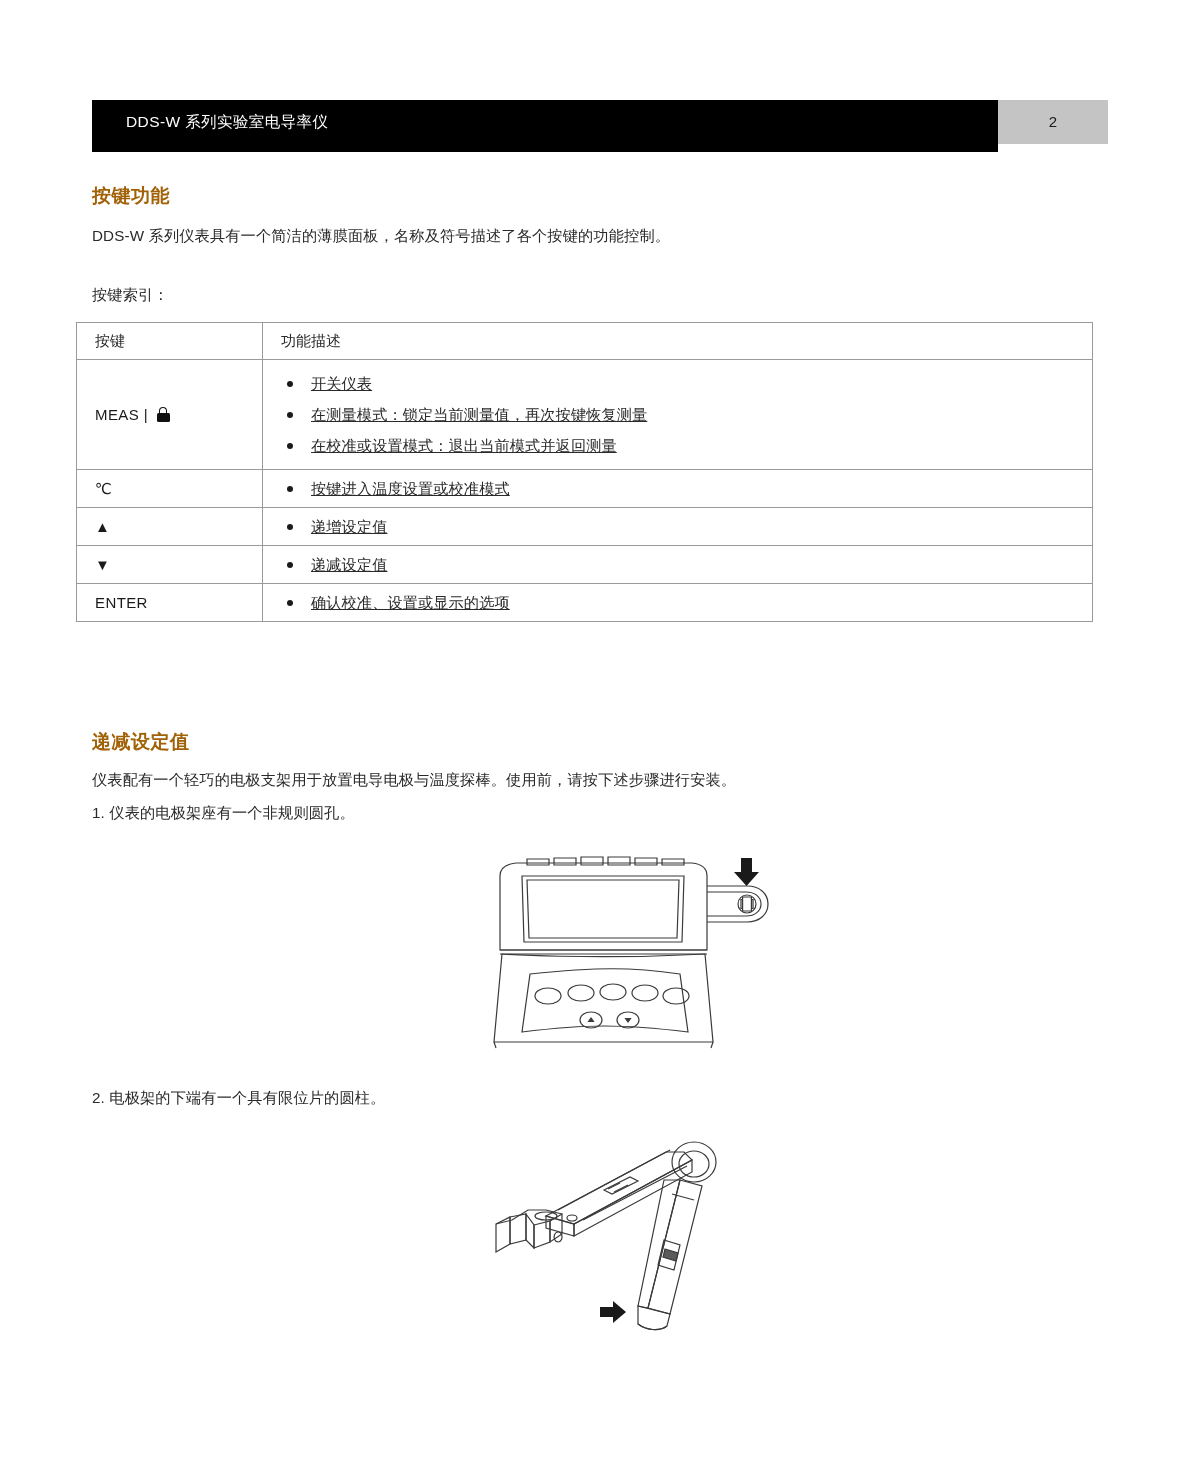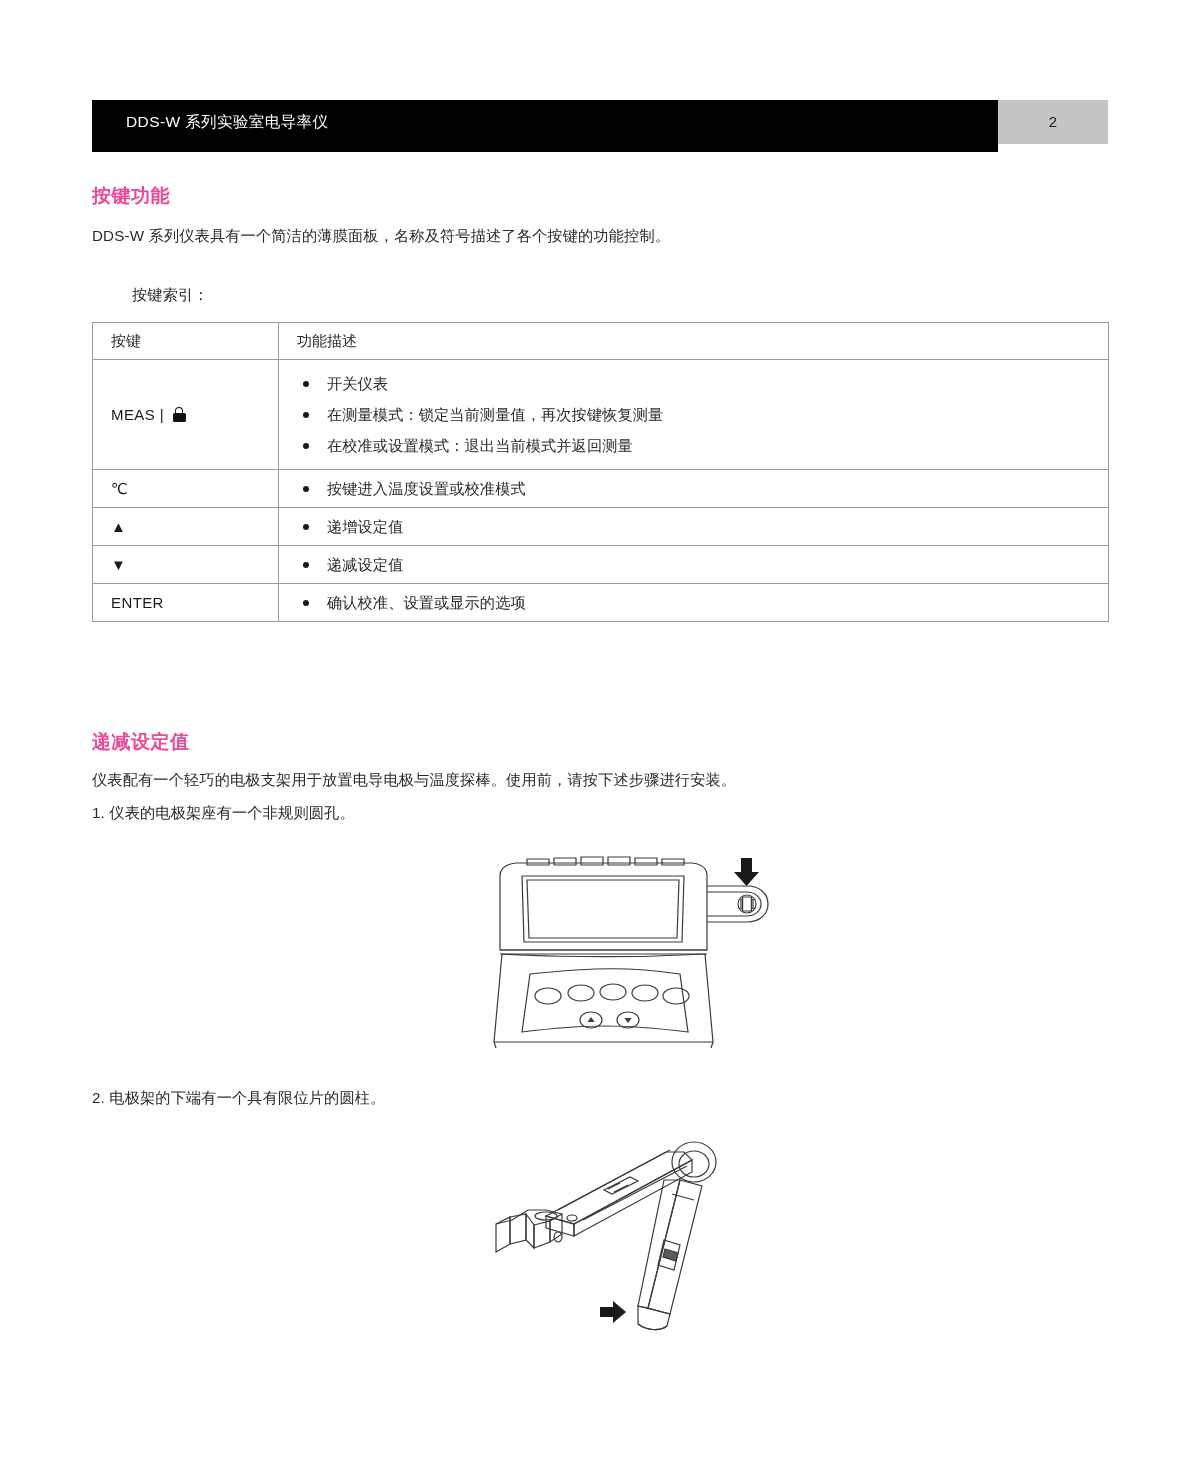--- a/index.html
+++ b/index.html
@@ -62,45 +62,45 @@
     font-size: 15px;
     color: #1a1a1a;
   }
 
   
   .h2 {
     position: absolute;
     left: 92px;
     font-size: 19px;
     font-weight: bold;
-    color: #ec4899;
+    color: #a16207;
     letter-spacing: 0.5px;
     white-space: nowrap;
   }
   .para {
     position: absolute;
     left: 92px;
     font-size: 15.2px;
     color: #2a2a2a;
     letter-spacing: 0.15px;
     white-space: nowrap;
   }
 
   #heading-keys     { top: 183px; }
   #para-keys-intro  { top: 226px; }
-  #label-key-index  { top: 285px; margin-left: 40px; }
+  #label-key-index  { top: 285px; }
   #heading-holder   { top: 729px; }
   #para-holder-intro{ top: 770px; }
   #step-1           { top: 803px; }
   #step-2           { top: 1088px; }
 
   
   .key-table {
     position: absolute;
-    left: 92px;
+    left: 76px;
     top: 322px;
     width: 1016px;
     border-collapse: collapse;
     table-layout: fixed;
   }
   .key-table td, .key-table th {
     border: 1px solid #9a9a9a;
     vertical-align: middle;
     padding: 0;
   }
@@ -135,20 +135,21 @@
     padding: 0;
   }
   .bullets li {
     position: relative;
     padding-left: 48px;
     font-size: 15.2px;
     color: #2a2a2a;
     line-height: 31px;
     white-space: nowrap;
     letter-spacing: 0.1px;
+    text-decoration: underline;
   }
   .bullets li::before {
     content: "";
     position: absolute;
     left: 24px;
     top: 13px;
     width: 6px;
     height: 6px;
     border-radius: 50%;
     background: #1a1a1a;

